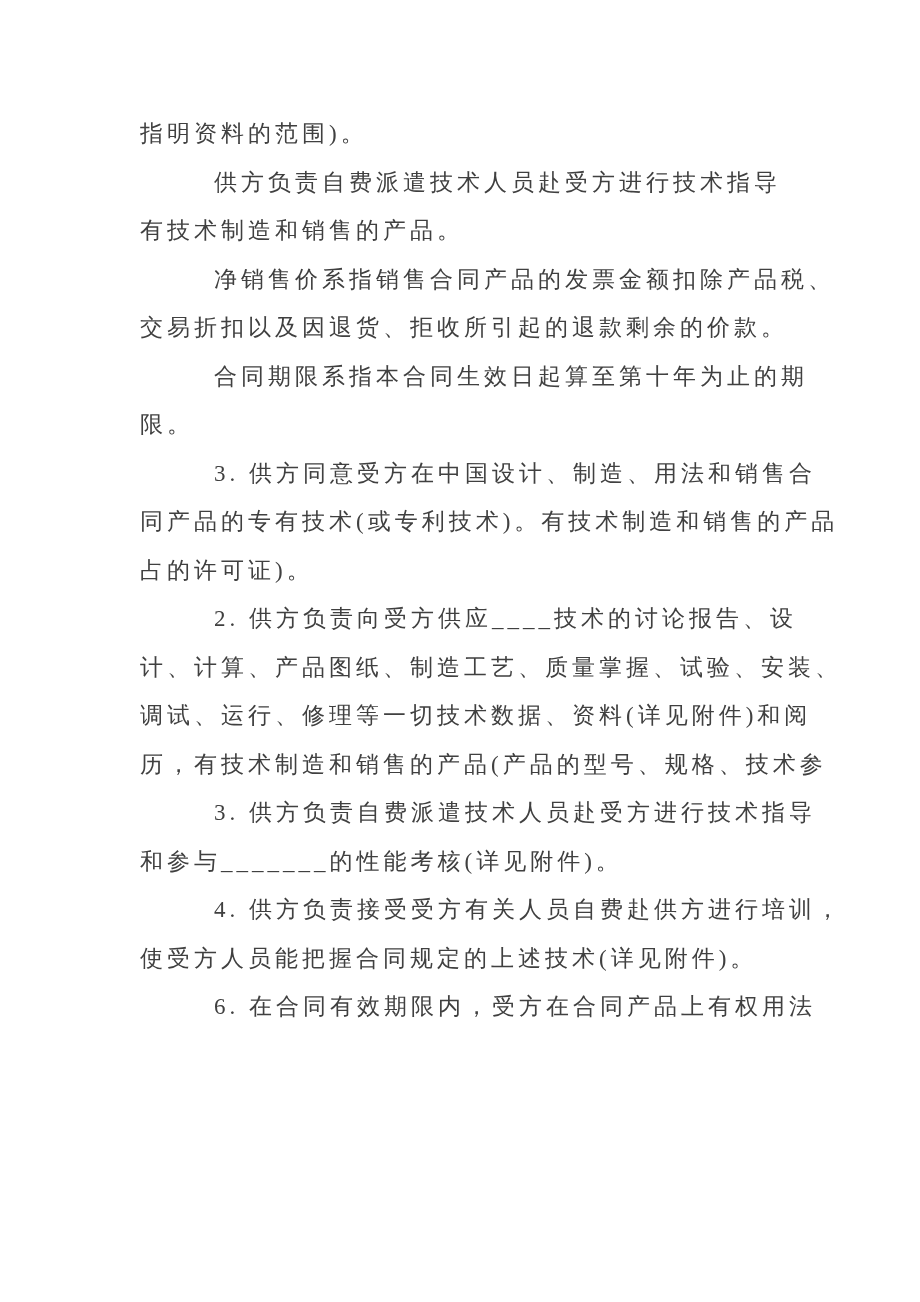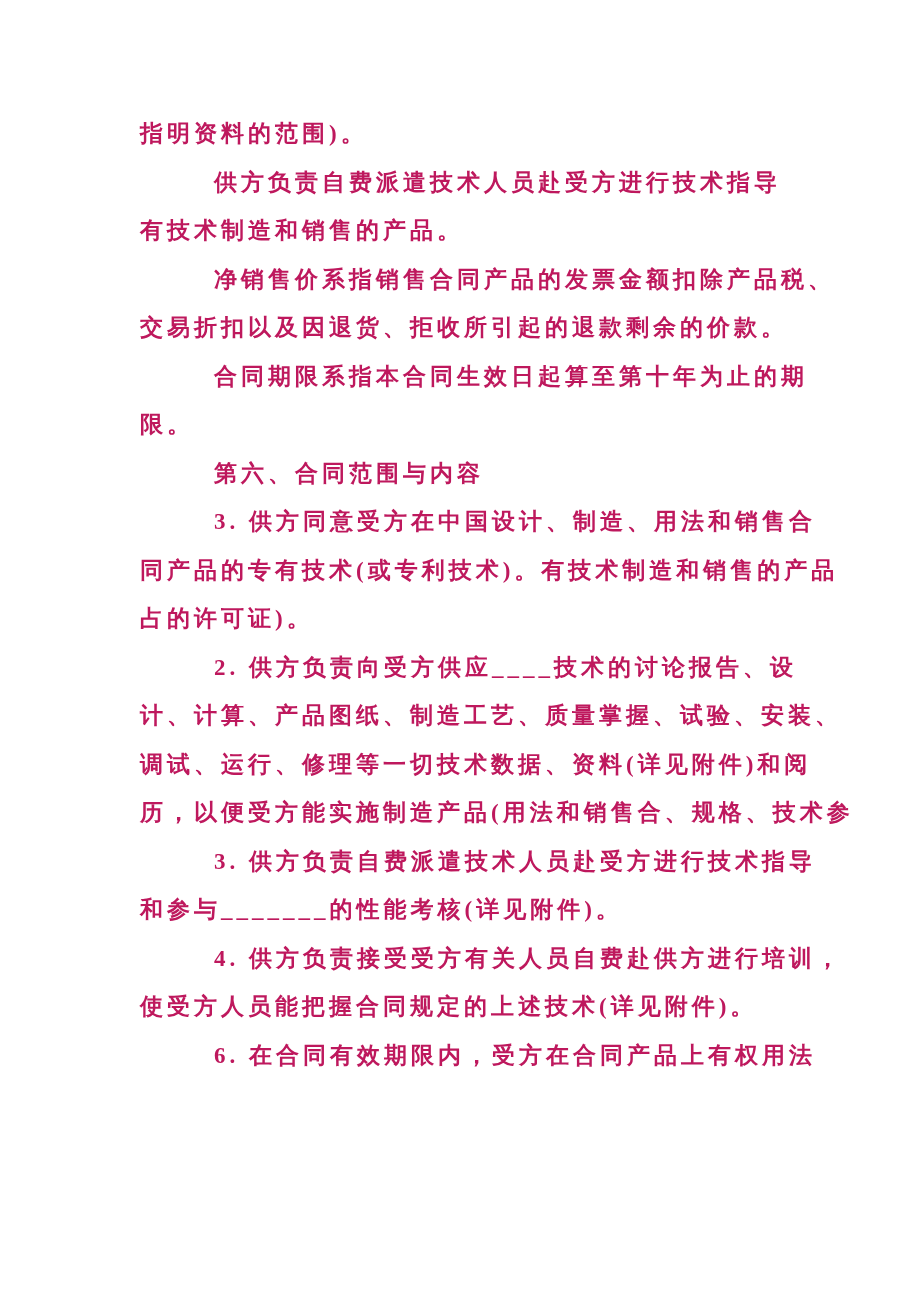--- a/index.html
+++ b/index.html
@@ -18,47 +18,46 @@
   .text-block {
     position: absolute;
     left: 140px;
     top: 110px;
     width: 648px;
   }
   .line {
     font-size: 23px;
     line-height: 48.5px;
     letter-spacing: 4px;
-    color: #be185d;
+    color: #404040;
     white-space: nowrap;
-    font-weight: 700;
+    font-weight: 400;
   }
   .line.indent {
     padding-left: 74px;
   }
 </style>
 </head>
 <body>
 
 <div class="page">
   <div class="text-block">
     <div class="line">指明资料的范围)。</div>
     <div class="line indent">供方负责自费派遣技术人员赴受方进行技术指导</div>
     <div class="line">有技术制造和销售的产品。</div>
     <div class="line indent">净销售价系指销售合同产品的发票金额扣除产品税、</div>
     <div class="line">交易折扣以及因退货、拒收所引起的退款剩余的价款。</div>
     <div class="line indent">合同期限系指本合同生效日起算至第十年为止的期</div>
     <div class="line">限。</div>
-    <div class="line indent">第六、合同范围与内容</div>
     <div class="line indent">3. 供方同意受方在中国设计、制造、用法和销售合</div>
     <div class="line">同产品的专有技术(或专利技术)。有技术制造和销售的产品</div>
     <div class="line">占的许可证)。</div>
     <div class="line indent">2. 供方负责向受方供应____技术的讨论报告、设</div>
     <div class="line">计、计算、产品图纸、制造工艺、质量掌握、试验、安装、</div>
     <div class="line">调试、运行、修理等一切技术数据、资料(详见附件)和阅</div>
-    <div class="line">历，以便受方能实施制造产品(用法和销售合、规格、技术参</div>
+    <div class="line">历，有技术制造和销售的产品(产品的型号、规格、技术参</div>
     <div class="line indent">3. 供方负责自费派遣技术人员赴受方进行技术指导</div>
     <div class="line">和参与_______的性能考核(详见附件)。</div>
     <div class="line indent">4. 供方负责接受受方有关人员自费赴供方进行培训，</div>
     <div class="line">使受方人员能把握合同规定的上述技术(详见附件)。</div>
     <div class="line indent">6. 在合同有效期限内，受方在合同产品上有权用法</div>
   </div>
 </div>
 
 </body></html>

